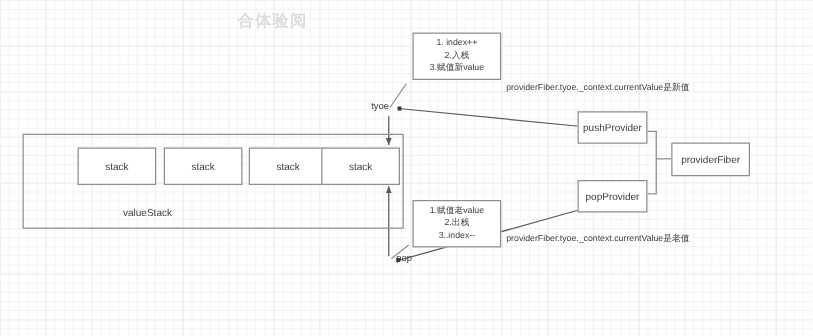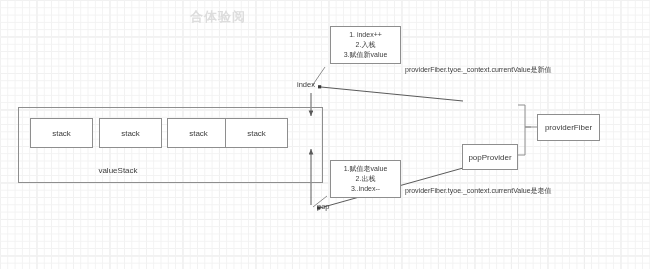--- a/index.html
+++ b/index.html
@@ -67,20 +67,21 @@
     top: 166px;
     width: 200px;
     text-align: center;
     font-size: 8px;
     color: #3c3c3c;
   }
   .cell {
     top: 118px;
     height: 30px;
     width: 63px;
+    margin-left: 32px;
   }
   .callout {
     position: absolute;
     box-sizing: border-box;
     border: 1px solid #8e8e8e;
     background: #ffffff;
     font-size: 7px;
     line-height: 1.45;
     text-align: center;
     color: #3c3c3c;
@@ -146,38 +147,41 @@
   <div class="box cell" style="left:99px;">
     <span>stack</span>
   </div>
   <div class="box cell" style="left:167px;">
     <span>stack</span>
   </div>
   <div class="box cell" style="left:225px;">
     <span>stack</span>
   </div>
 
-  <div class="edge-label" style="left:297px; top:80px;">index</div>
+  <div class="edge-label" style="left:297px; top:80px;">tyoe</div>
   <div class="edge-label" style="left:317px; top:202px;">pop</div>
 
   <div class="callout" style="left:330px; top:26px; width:71px; height:38px;">
     <div>1. index++</div>
     <div>2.入栈</div>
     <div>3.赋值新value</div>
   </div>
 
   <div class="callout" style="left:330px; top:160px; width:71px; height:38px;">
     <div>1.赋值老value</div>
     <div>2.出栈</div>
     <div>3..index--</div>
   </div>
 
   <div class="tiny-label" style="left:405px; top:65px;">providerFiber.tyoe._context.currentValue是新值</div>
   <div class="tiny-label" style="left:405px; top:186px;">providerFiber.tyoe._context.currentValue是老值</div>
 
+  <div class="box" style="left:462px; top:89px; width:56px; height:26px;">
+    <span>pushProvider</span>
+  </div>
   <div class="box" style="left:462px; top:144px; width:56px; height:26px;">
     <span>popProvider</span>
   </div>
   <div class="box" style="left:537px; top:114px; width:63px; height:27px;">
     <span>providerFiber</span>
   </div>
 
 </div>
 
 </body></html>

